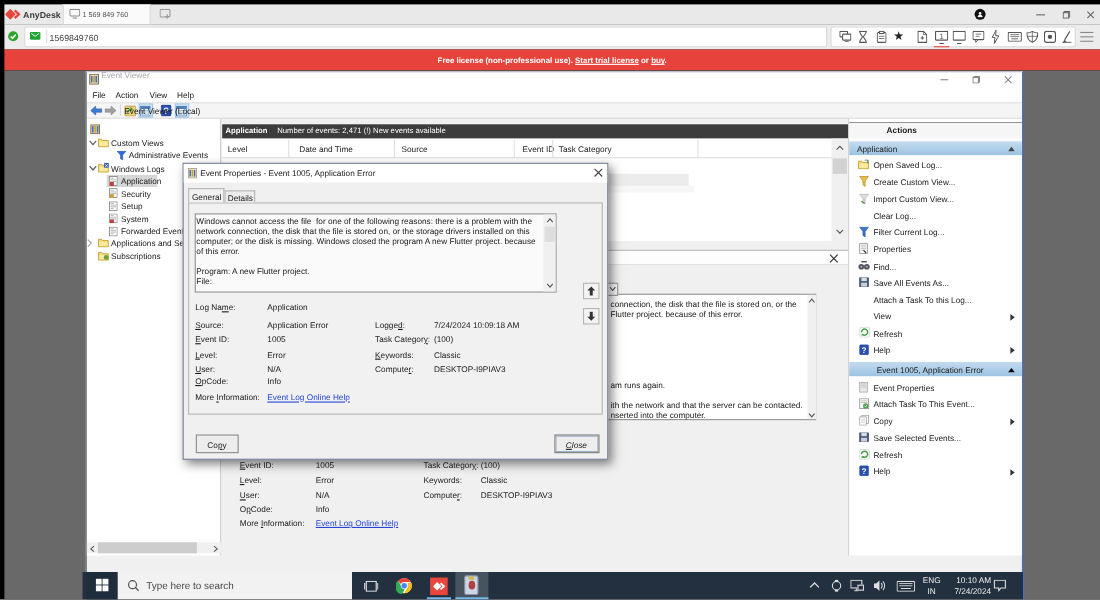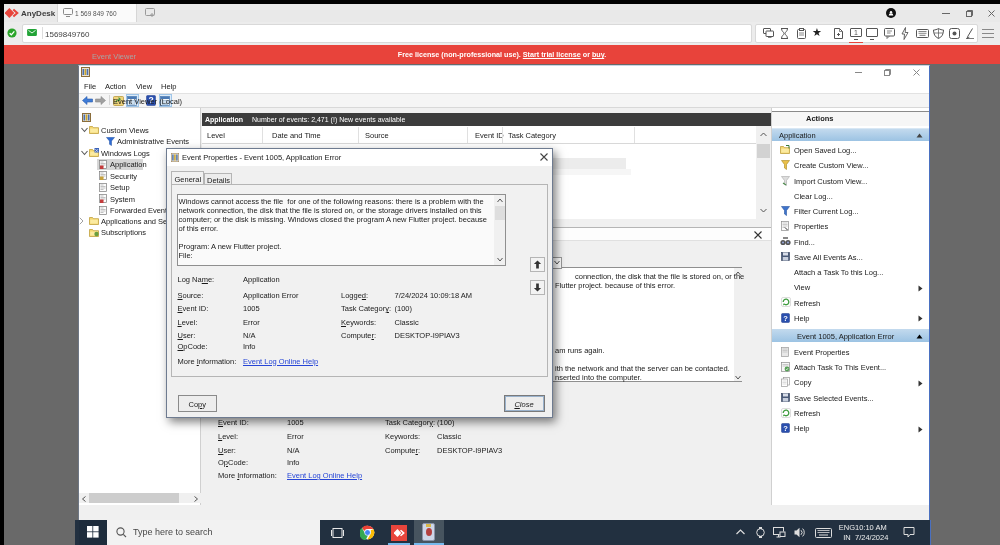--- a/index.html
+++ b/index.html
@@ -123,21 +123,21 @@
   <div class="abs" style="left:78px;top:64.5px;width:852px;height:455.5px;background:#f0f0f0;border-right:1px solid #4a70c0;border-left:1px solid #6e7785;border-top:1px solid #c8d4e4;border-bottom:none;"></div>
 
   <div class="abs" style="left:79px;top:65.5px;width:850px;height:14px;background:#fff;"></div>
   <svg class="abs" style="left:81px;top:67px" width="9" height="10" viewBox="0 0 9 10">
     <rect x="0" y="0" width="9" height="10" fill="#8a6d3b"></rect>
     <rect x="1" y="1" width="7" height="8" fill="#e8e2d4"></rect>
     <rect x="1.5" y="2" width="1.6" height="6" fill="#4a6fae"></rect>
     <rect x="3.6" y="2" width="1.6" height="6" fill="#c9a227"></rect>
     <rect x="5.7" y="2" width="1.6" height="6" fill="#4a6fae"></rect>
   </svg>
-  <div class="abs t" style="left:92px;top:52px;color:#a6a6a6;">Event Viewer</div>
+  <div class="abs t" style="left:92px;top:64px;color:#a6a6a6;">Event Viewer</div>
   <div class="abs" style="left:855px;top:72px;width:7px;height:1px;background:#888;"></div>
   <svg class="abs" style="left:884px;top:69px" width="7" height="7" viewBox="0 0 7 7">
     <rect x="0.5" y="1.5" width="5" height="5" fill="none" stroke="#888"></rect>
     <path d="M1.5 1.5 V0.5 H6.5 V5.5 H5.5" fill="none" stroke="#888"></path>
   </svg>
   <svg class="abs" style="left:913px;top:69px" width="7" height="7" viewBox="0 0 7 7">
     <path d="M0.5 0.5 L6.5 6.5 M6.5 0.5 L0.5 6.5" stroke="#888"></path>
   </svg>
 
   <div class="abs" style="left:79px;top:79.5px;width:850px;height:13.5px;background:#fff;"></div>
@@ -298,21 +298,21 @@
   <div class="abs" style="left:202px;top:241px;width:569px;height:264px;background:#f0f0f0;"></div>
 
   <div class="abs" style="left:217px;top:267px;width:525px;height:115px;background:#fff;border:1px solid #8f8f8f;"></div>
   <div class="abs" style="left:733.5px;top:268px;width:8px;height:113px;background:#f0f0f0;"></div>
   <svg class="abs" style="left:734.5px;top:271px" width="6" height="5" viewBox="0 0 6 5">
     <path d="M0.5 4 L3 1 L5.5 4" fill="none" stroke="#555"></path>
   </svg>
   <svg class="abs" style="left:734.5px;top:375px" width="6" height="5" viewBox="0 0 6 5">
     <path d="M0.5 1 L3 4 L5.5 1" fill="none" stroke="#555"></path>
   </svg>
-  <div class="abs t" style="left:555px;top:272px;margin-left:20px;">connection, the disk that the file is stored on, or the</div>
+  <div class="abs t" style="left:555px;top:272px;">connection, the disk that the file is stored on, or the</div>
   <div class="abs t" style="left:555px;top:281px;">Flutter project. because of this error.</div>
   <div class="abs t" style="left:555px;top:346px;">am runs again.</div>
   <div class="abs t" style="left:555px;top:363.5px;text-align:right;">ith the network and that the server can be contacted.</div>
   <div class="abs t" style="left:555px;top:373px;">nserted into the computer.</div>
   <div class="abs" style="left:543px;top:256.5px;width:19px;height:12px;background:#fff;border:1px solid #9a9a9a;"></div>
   <svg class="abs" style="left:554px;top:260px" width="6" height="5" viewBox="0 0 6 5">
     <path d="M0.5 1 L3 4 L5.5 1" fill="none" stroke="#555"></path>
   </svg>
 
   <div id="pgrid">
@@ -583,17 +583,17 @@
   <svg class="abs" style="left:794px;top:527px" width="11" height="11" viewBox="0 0 11 11">
       <path d="M0.5 3.5 h2 l3-2.7 v9.4 l-3-2.7 h-2 z" fill="#ddd"></path>
       <path d="M7 3.2 a3.2 3.2 0 0 1 0 4.6 M8.6 1.6 a5.4 5.4 0 0 1 0 7.8" stroke="#ddd" fill="none"></path>
     </svg>
   <svg class="abs" style="left:815px;top:528px" width="17" height="10" viewBox="0 0 17 10">
       <rect x="0.5" y="0.5" width="16" height="9" rx="1" fill="none" stroke="#ddd"></rect>
       <path d="M2.5 2.5 h12 M2.5 4.5 h12" stroke="#ddd" stroke-width="0.8"></path>
       <path d="M4 7 h9" stroke="#ddd"></path>
     </svg>
   <div class="abs" style="left:836px;top:523px;width:22px;height:18px;color:#eee;font-size:7.5px;text-align:center;line-height:9.5px;">ENG<br>IN</div>
-  <div class="abs" style="left:855px;top:523px;width:46px;height:18px;color:#eee;font-size:7.5px;text-align:left;line-height:9.5px;">10:10 AM<br>7/24/2024</div>
+  <div class="abs" style="left:855px;top:523px;width:46px;height:18px;color:#eee;font-size:7.5px;text-align:right;line-height:9.5px;">10:10 AM<br>7/24/2024</div>
   <svg class="abs" style="left:903px;top:527px" width="12" height="11" viewBox="0 0 12 11">
       <path d="M1 0.5 h10 v7 h-4 l-2 2.5 v-2.5 h-4 z" fill="none" stroke="#ddd"></path>
     </svg>
   </div>
 
 </body></html>

